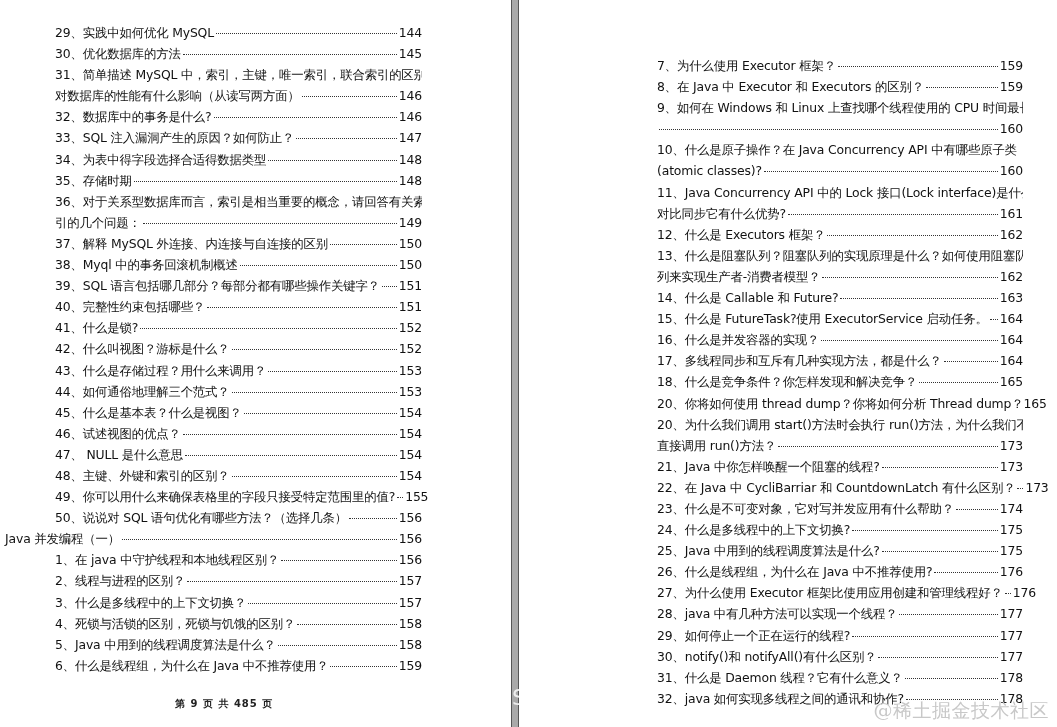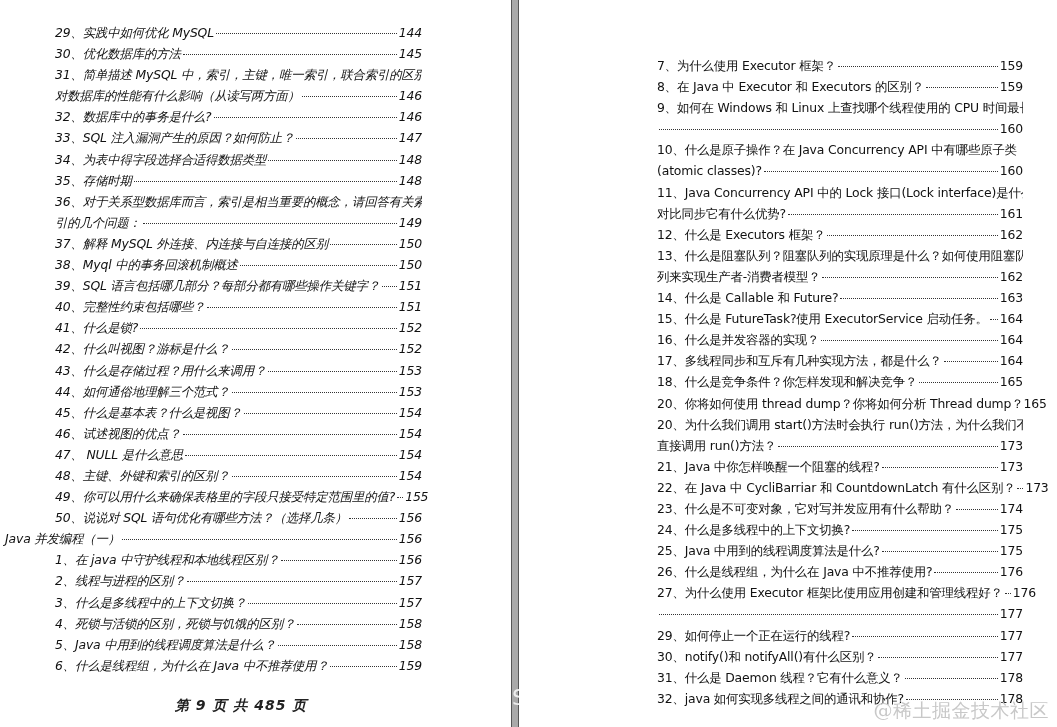--- a/index.html
+++ b/index.html
@@ -3,21 +3,21 @@
 <meta charset="utf-8">
 <style>
   html, body { margin: 0; padding: 0; }
   body {
     width: 1057px; height: 727px; overflow: hidden; position: relative;
     background: #ffffff;
     font-family: "DejaVu Sans", "Liberation Sans", sans-serif;
     color: #111;
   }
   .page { position: absolute; top: 0; height: 727px; background: #fff; }
-  .page-left { left: 0; width: 511px; font-style: italic; }
+  .page-left { left: 0; width: 511px; }
   .page-right { left: 519px; width: 608px; margin-top: 33px; }
   .divider {
     position: absolute; left: 511px; top: 0; width: 8px; height: 727px;
     background: #a9a9a9; border-left: 1px solid #555; border-right: 1px solid #555;
     box-sizing: border-box;
   }
   .toc { position: absolute; top: 22px; }
   .page-left .toc { left: 55px; width: 367px; }
   .page-right .toc { left: 138px; width: 366px; }
   .entry { font-size: 12.4px; line-height: 21.1px; letter-spacing: -0.15px; }
@@ -25,21 +25,21 @@
   .entry .txt { flex: 0 0 auto; }
   .entry .dots {
     flex: 1 1 auto; overflow: hidden; margin: 0 2px;
     border-bottom: 1px dotted #333; height: 0; position: relative; top: -3px;
     min-width: 6px;
   }
   .entry .pg { flex: 0 0 auto; }
   .entry.section { margin-left: -50px; }
   .entry.wrap .line.lead { display: block; white-space: nowrap; overflow: hidden; }
   .footer {
-    position: absolute; top: 697px; font-size: 14px; font-weight: bold;
+    position: absolute; top: 697px; font-size: 10px; font-weight: bold;
     letter-spacing: 1px; color: #222;
   }
   .page-left .footer { left: 175px; }
   .page-right .footer { left: 250px; color: #555; opacity: .75; text-align: right; }
   .watermark {
     position: absolute; right: 8px; top: 698px; font-size: 19px;
     color: #c8c8c8; font-family: "DejaVu Serif", serif; letter-spacing: 0.5px;
   }
   .faint-s {
     position: absolute; left: 512px; top: 685px; font-size: 22px; color: #eee;
@@ -411,20 +411,21 @@
       </div>
       <div class="entry">
         <div class="line">
           <span class="txt">27、为什么使用 Executor 框架比使用应用创建和管理线程好？</span>
           <span class="dots"></span>
           <span class="pg">176</span>
         </div>
       </div>
       <div class="entry">
         <div class="line">
+          <span class="txt">28、java 中有几种方法可以实现一个线程？</span>
           <span class="dots"></span>
           <span class="pg">177</span>
         </div>
       </div>
       <div class="entry">
         <div class="line">
           <span class="txt">29、如何停止一个正在运行的线程?</span>
           <span class="dots"></span>
           <span class="pg">177</span>
         </div>

